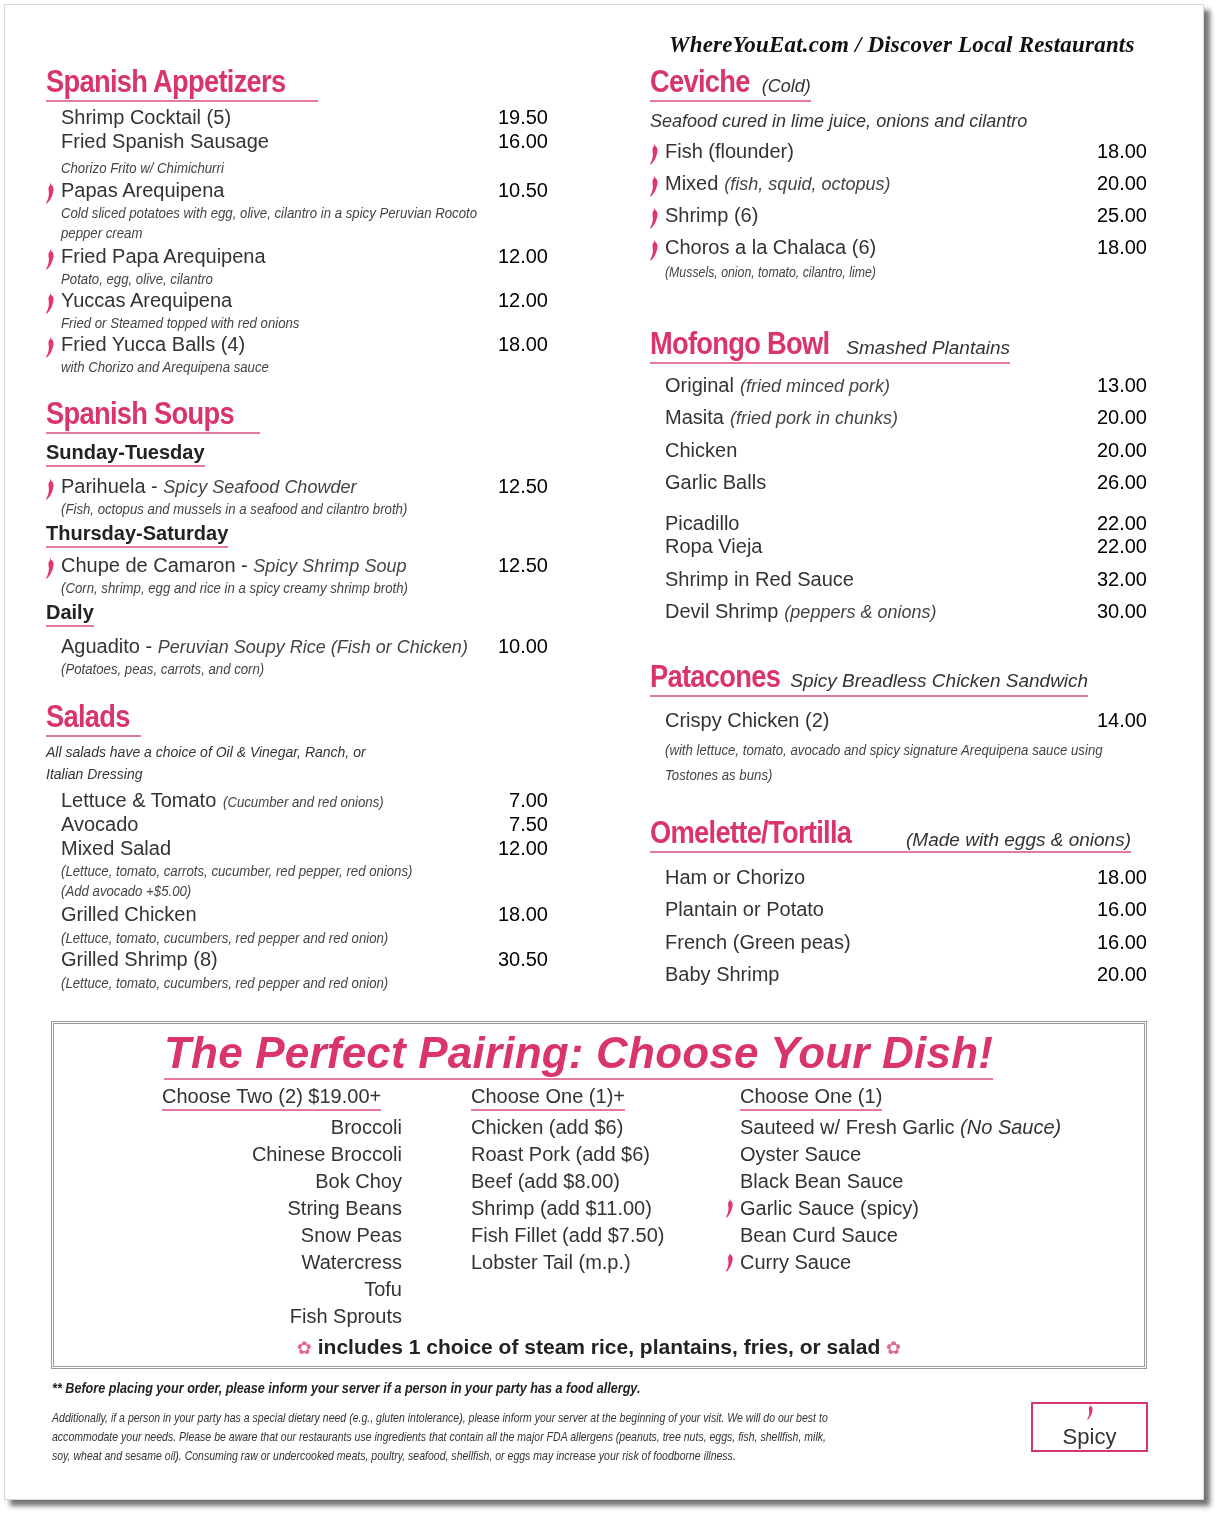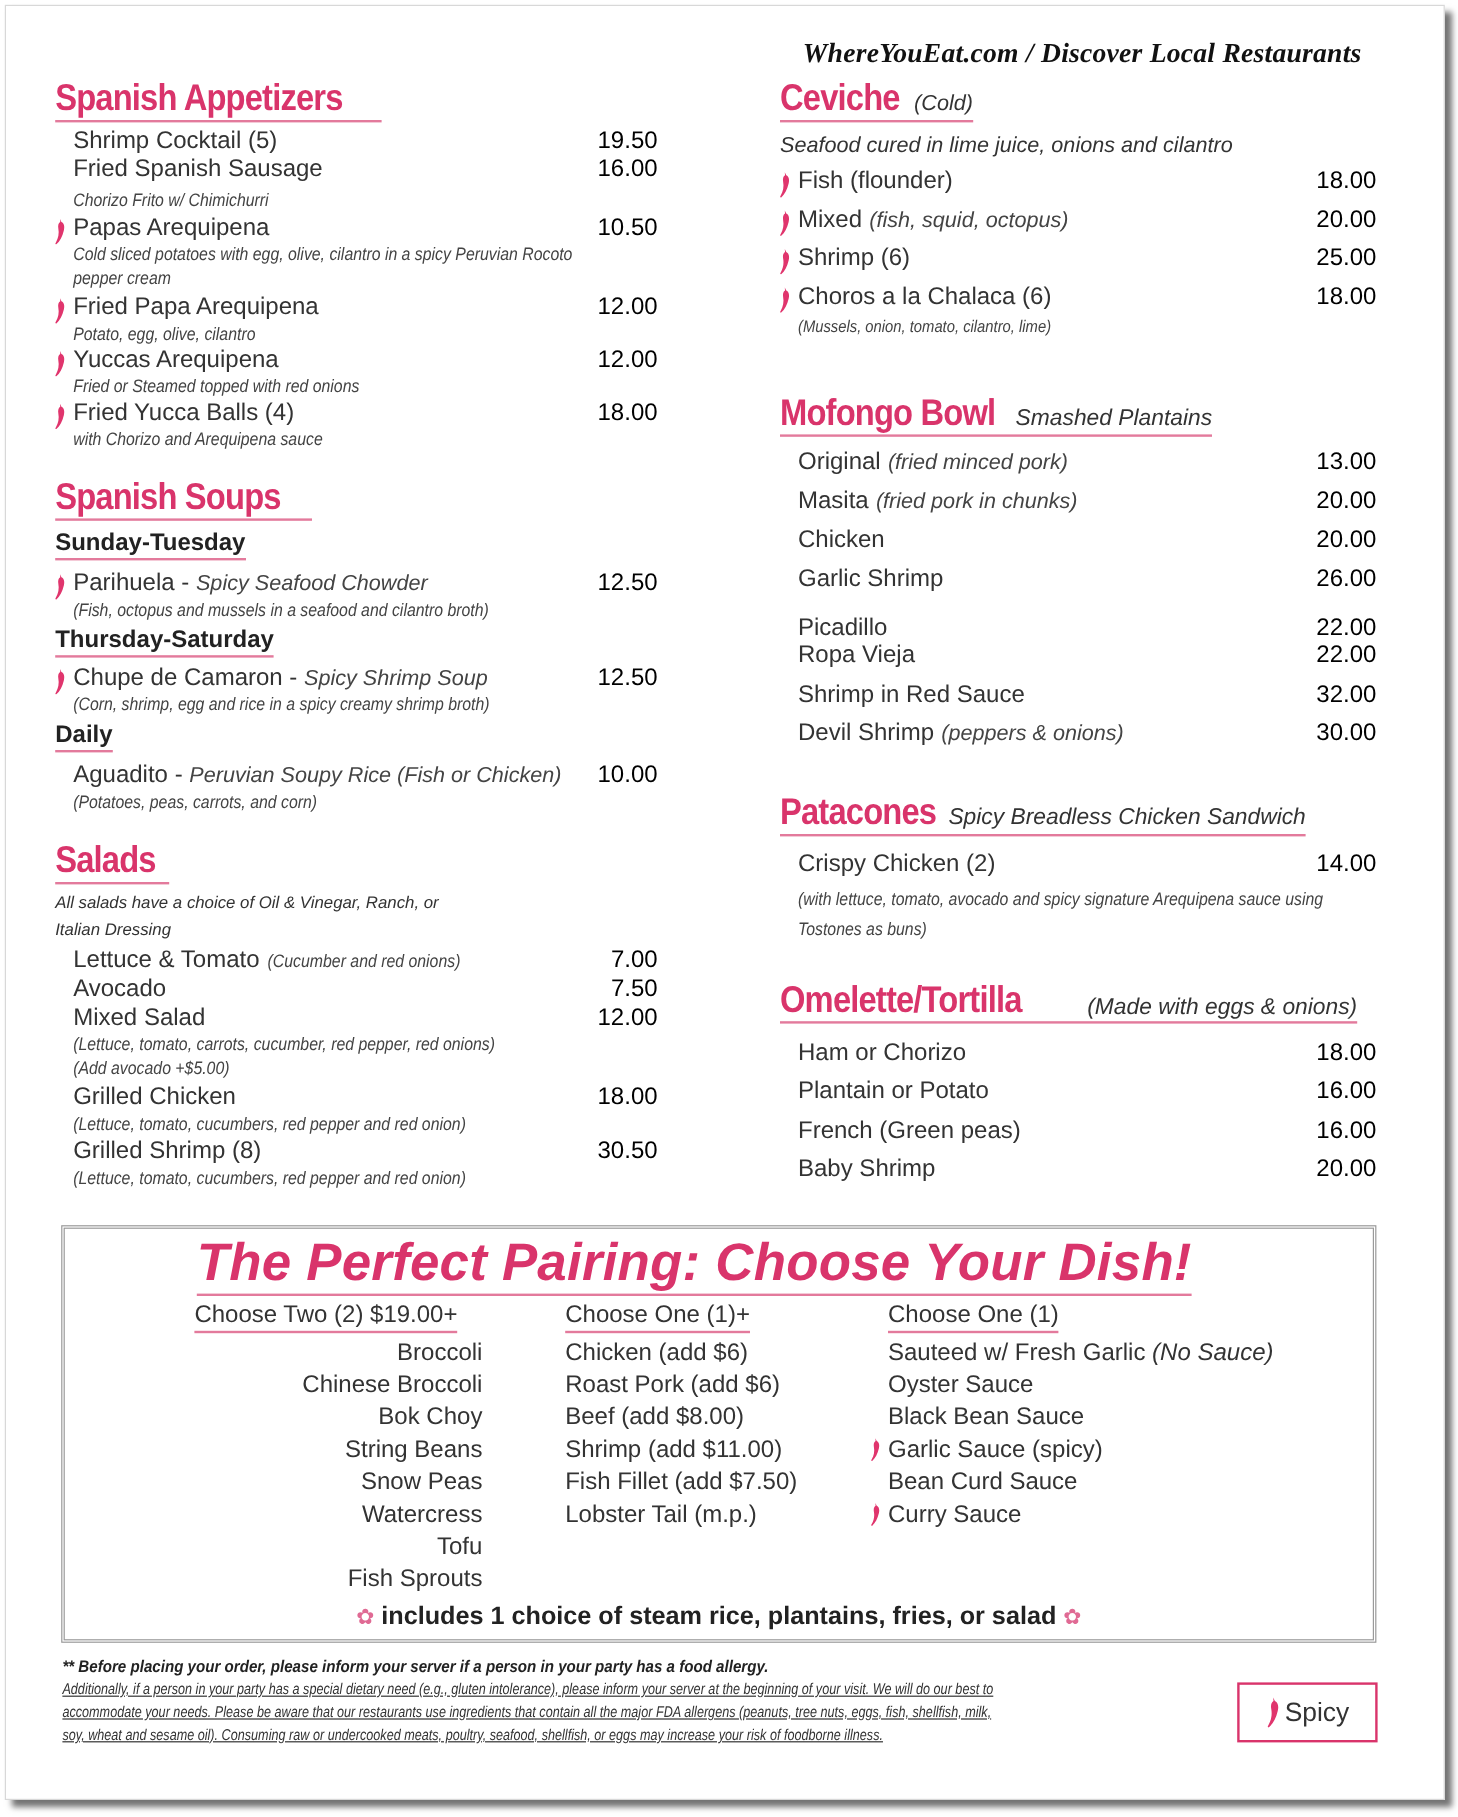--- a/index.html
+++ b/index.html
@@ -56,21 +56,21 @@
   .pair-note { font-style: italic; }
   .pair-footer { position: absolute; left: 0; right: 0; top: 311px; text-align: center; font-weight: bold; font-size: 21px; color: #222; }
   .flower { color: #e06a94; font-size: 18px; }
 
   .allergy { position: absolute; left: 47px; top: 1375px; width: 940px; }
   .allergy-bold { font-weight: bold; font-style: italic; font-size: 14px; color: #222; white-space: nowrap; transform: scaleX(0.9); transform-origin: left; display: block; }
   .allergy-text { font-style: italic; font-size: 13px; color: #333; line-height: 19px; white-space: nowrap; transform: scaleX(0.81); transform-origin: left; display: block; }
 
   .legend {
     position: absolute; left: 1026px; top: 1397px; width: 117px; height: 50px;
-    border: 2px solid #d9346b; display: flex; align-items: center; justify-content: center; gap: 4px;
+    border: 2px solid #d9346b; display: flex; align-items: center; justify-content: center; gap: 4px; flex-direction: column;
   }
   .legend-label { font-size: 22px; color: #333; }
 </style>
 </head>
 <body>
 
 <svg width="0" height="0" style="position:absolute">
   <defs>
     <symbol id="pep" viewBox="0 0 10 22">
       <path d="M5 0.5 L6.2 3 C8.5 4 9 7 8.2 10 C7 15 5 19 2 21.5 C1.2 21.8 0.8 21 1.6 20 C3.6 16.5 4.4 12.5 3.6 8.5 C3.2 6 3.6 4 5.2 3 Z" fill="#e0356d"></path>
@@ -268,21 +268,21 @@
       <div class="row" style="height:32.3px;">
         <span class="item-name">Masita</span>
         <span class="item-inline" style="margin-left:6px;">(fried pork in chunks)</span>
         <span class="price">20.00</span>
       </div>
       <div class="row" style="height:32.3px;">
         <span class="item-name">Chicken</span>
         <span class="price">20.00</span>
       </div>
       <div class="row" style="height:32.3px;">
-        <span class="item-name">Garlic Shrimp</span>
+        <span class="item-name">Garlic Balls</span>
         <span class="price">26.00</span>
       </div>
       <div class="row" style="height:32.3px;align-items:flex-end;">
         <span class="item-name">Picadillo</span>
         <span class="price">22.00</span>
       </div>
       <div class="row" style="height:32.3px;">
         <span class="item-name">Ropa Vieja</span>
         <span class="price">22.00</span>
       </div>
@@ -400,21 +400,21 @@
 
     <div class="pair-footer">
       <span class="flower">✿</span>
       <span>includes 1 choice of steam rice, plantains, fries, or salad</span>
       <span class="flower">✿</span>
     </div>
   </div>
 
   <div class="allergy">
     <span class="allergy-bold">**  Before placing your order, please inform your server if a person in your party has a food allergy.</span>
-    <div style="margin-top:2px;text-decoration:underline;">
+    <div style="margin-top:12px;">
       <span class="allergy-text">Additionally, if a person in your party has a special dietary need (e.g., gluten intolerance), please inform your server at the beginning of your visit. We will do our best to</span>
       <span class="allergy-text">accommodate your needs. Please be aware that our restaurants use ingredients that contain all the major FDA allergens (peanuts, tree nuts, eggs, fish, shellfish, milk,</span>
       <span class="allergy-text">soy, wheat and sesame oil).  Consuming raw or undercooked meats, poultry, seafood, shellfish, or eggs may increase your risk of foodborne illness.</span>
     </div>
   </div>
 
   <div class="legend">
     <svg style="width:12px; height:26px;">
         <use href="#pep"></use>
       </svg>

